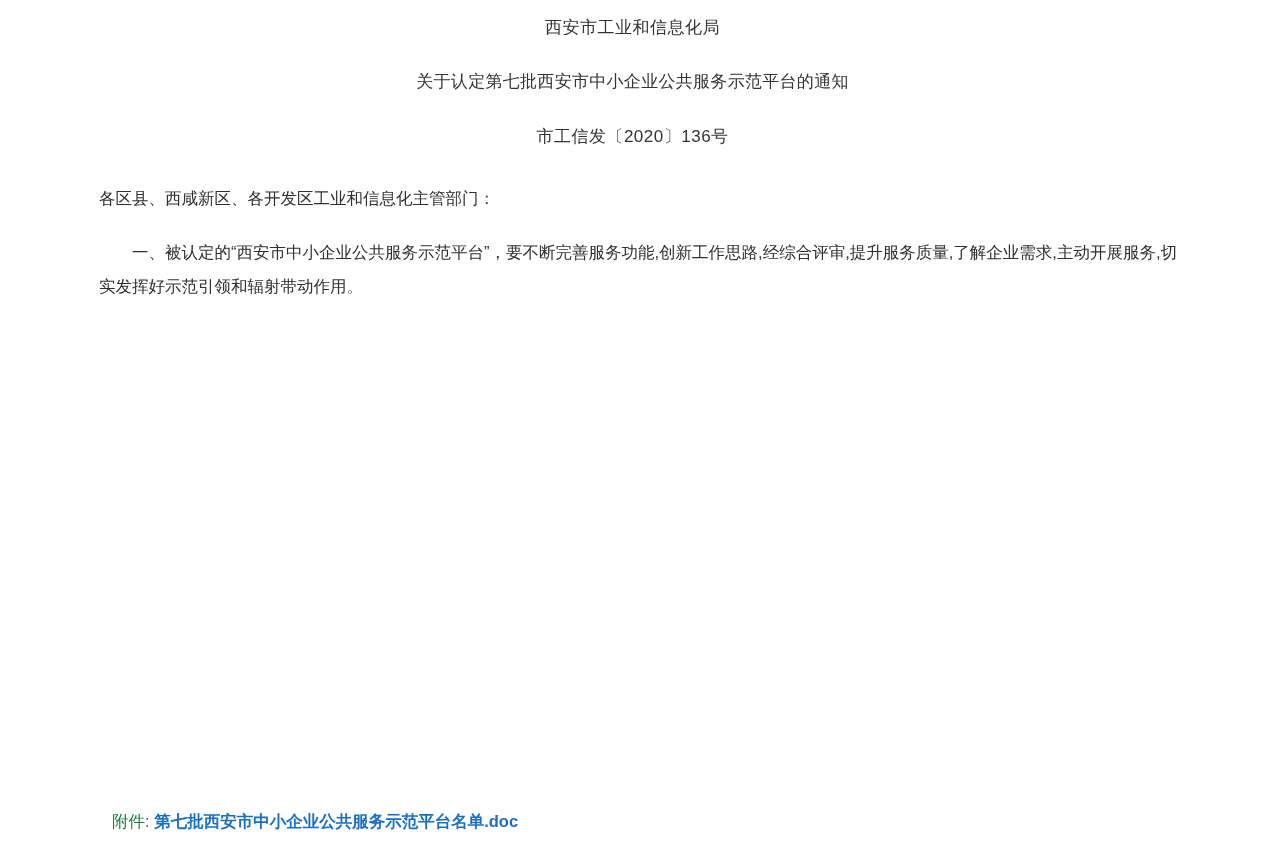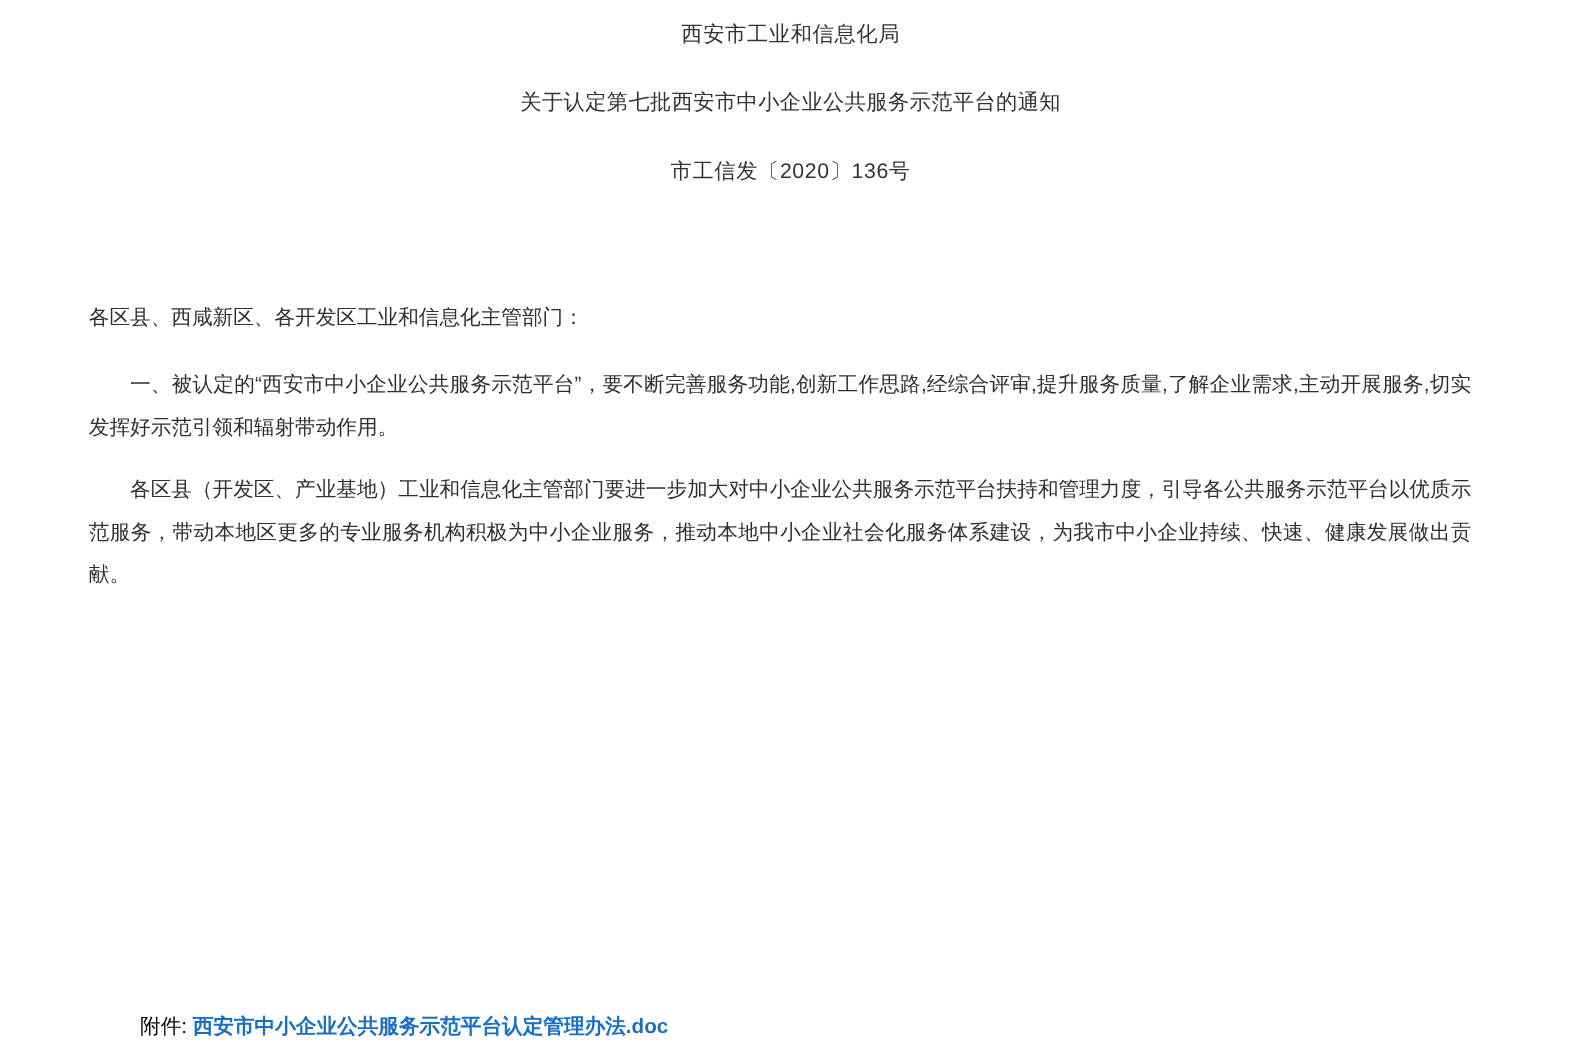--- a/index.html
+++ b/index.html
@@ -38,22 +38,22 @@
     line-height: 28px;
   }
   .doc-number {
     font-size: 17px;
     color: #333333;
     letter-spacing: 0.5px;
     margin-top: 27px;
     line-height: 28px;
   }
   .body-wrap {
-    margin-top: 88px;
-    padding: 0 88px 0 71px;
+    margin-top: 32px;
+    padding: 0 88px 0 99px;
   }
   .salutation {
     font-size: 16.5px;
     color: #2f2f2f;
     line-height: 30px;
     margin-bottom: 22px;
   }
   .para {
     font-size: 16.5px;
     color: #2f2f2f;
@@ -65,21 +65,21 @@
   }
   .attachment-row {
     position: absolute;
     left: 112px;
     bottom: 14px;
     font-size: 16.5px;
     line-height: 30px;
     white-space: nowrap;
   }
   .attachment-label {
-    color: #000000;
+    color: #15803d;
   }
   .attachment-link {
     color: #1a6fc4;
     font-weight: bold;
     text-decoration: none;
     cursor: pointer;
   }
 </style>
 </head>
 <body>
@@ -89,21 +89,20 @@
   <div class="doc-header">
     <div class="issuer">西安市工业和信息化局</div>
     <div class="doc-title">关于认定第七批西安市中小企业公共服务示范平台的通知</div>
     <div class="doc-number">市工信发〔2020〕136号</div>
   </div>
 
   <div class="body-wrap">
     <div class="salutation">各区县、西咸新区、各开发区工业和信息化主管部门：</div>
 
     <p class="para">一、被认定的“西安市中小企业公共服务示范平台”，要不断完善服务功能,创新工作思路,经综合评审,提升服务质量,了解企业需求,主动开展服务,切实发挥好示范引领和辐射带动作用。</p>
-    <p class="para">各区县（开发区、产业基地）工业和信息化主管部门要进一步加大对中小企业公共服务示范平台扶持和管理力度，引导各公共服务示范平台以优质示范服务，带动本地区更多的专业服务机构积极为中小企业服务，推动本地中小企业社会化服务体系建设，为我市中小企业持续、快速、健康发展做出贡献。</p>
   </div>
 
   <div class="attachment-row">
     <span class="attachment-label">附件:</span>
-    <a class="attachment-link" href="#">西安市中小企业公共服务示范平台认定管理办法.doc</a>
+    <a class="attachment-link" href="#">第七批西安市中小企业公共服务示范平台名单.doc</a>
   </div>
 
 </div>
 
 </body></html>

